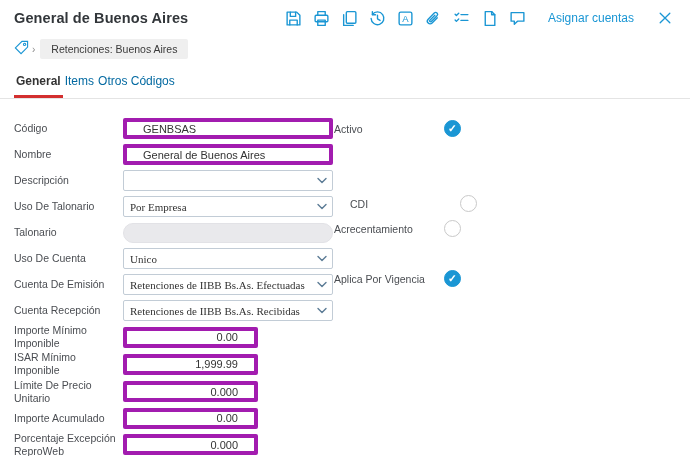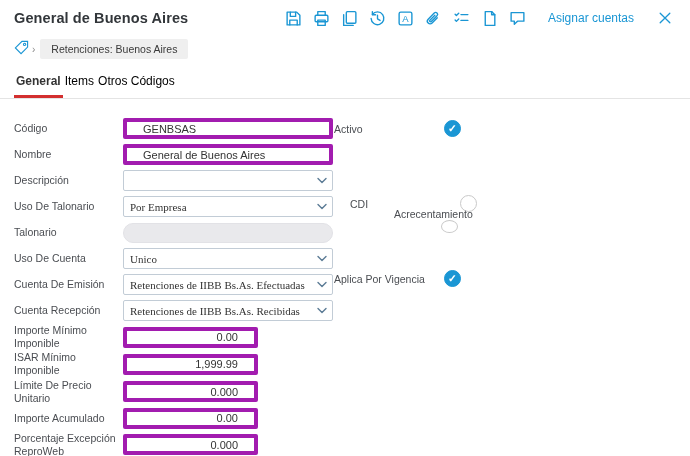--- a/index.html
+++ b/index.html
@@ -18,21 +18,21 @@
   .close-btn svg { stroke:#1a96d4; stroke-width:1.5; stroke-linecap:round; }
 
   
   .breadcrumb { display:flex; align-items:center; padding:2px 14px 0 14px; height:24px; }
   .tag-icon svg { stroke:#1a96d4; fill:none; stroke-width:1.2; }
   .crumb-sep { color:#8a8a8a; font-size:10px; margin:0 5px 0 3px; }
   .chip { background:#efefef; color:#3a3a3a; font-size:10.5px; padding:4px 11px; border-radius:2px; }
 
   
   .tabs { display:flex; padding:10px 14px 0 14px; border-bottom:1px solid #e4e4e4; }
-  .tab { font-size:12px; color:#000000; padding:4px 2px 7px 2px; cursor:pointer; border-bottom:3px solid transparent; }
+  .tab { font-size:12px; color:#0369a1; padding:4px 2px 7px 2px; cursor:pointer; border-bottom:3px solid transparent; }
   .tab.active { color:#333; font-weight:700; border-bottom:3px solid #d32f2f; }
 
   
   .form { position:relative; padding:17px 14px 0 14px; }
   .frow { display:flex; align-items:center; min-height:25px; margin-bottom:1px; }
   .flabel { width:109px; padding-right:6px; font-size:10.5px; color:#4a4d52; line-height:1.25; }
   .tinput { width:210px; height:21px; border:4px solid #a21caf; border-radius:2px;
     font-size:11px; color:#333; padding:0 16px; font-family:"Liberation Sans", sans-serif; background:#fff; }
   .ninput { width:135px; text-align:right; }
   .dinput { width:210px; height:20px; background:#e9e9ec; border:1px solid #e2e2e6; border-radius:10px; }
@@ -238,21 +238,21 @@
       <div class="trow" style="top:0;">
         <div class="tlabel">Activo</div>
         <div class="circle checked">
             <span class="tick">✓</span>
           </div>
       </div>
       <div class="trow" style="top:75px;margin-left:16px;">
         <div class="tlabel">CDI</div>
         <div class="circle"></div>
       </div>
-      <div class="trow" style="top:92px;flex-direction:column;">
+      <div class="trow" style="top:100px;">
         <div class="tlabel">Acrecentamiento</div>
         <div class="circle"></div>
       </div>
       <div class="trow" style="top:150px;">
         <div class="tlabel">Aplica Por Vigencia</div>
         <div class="circle checked">
             <span class="tick">✓</span>
           </div>
       </div>
     </div>

